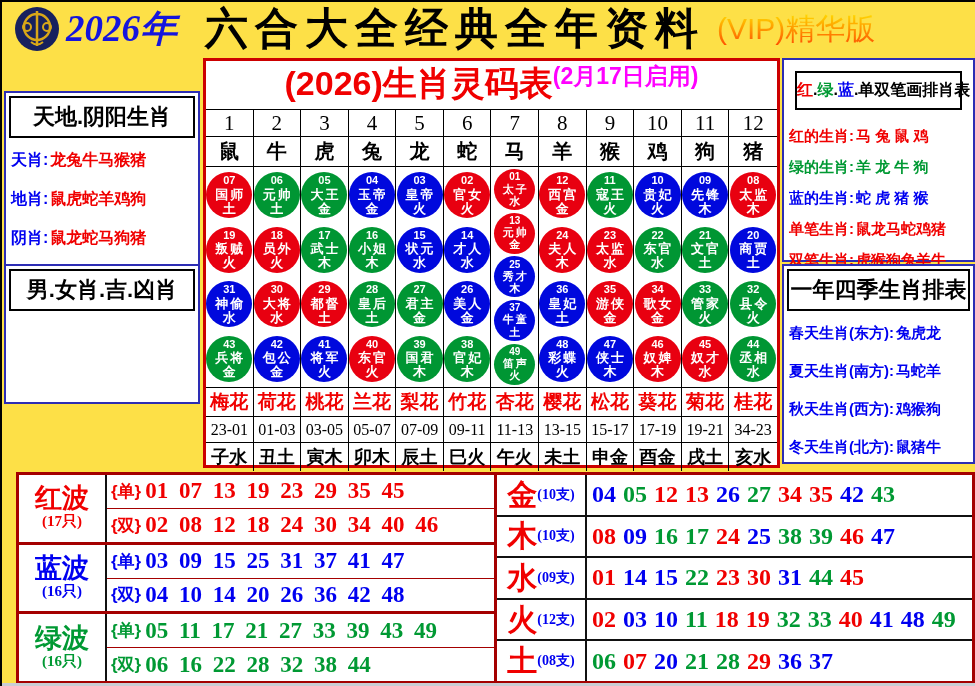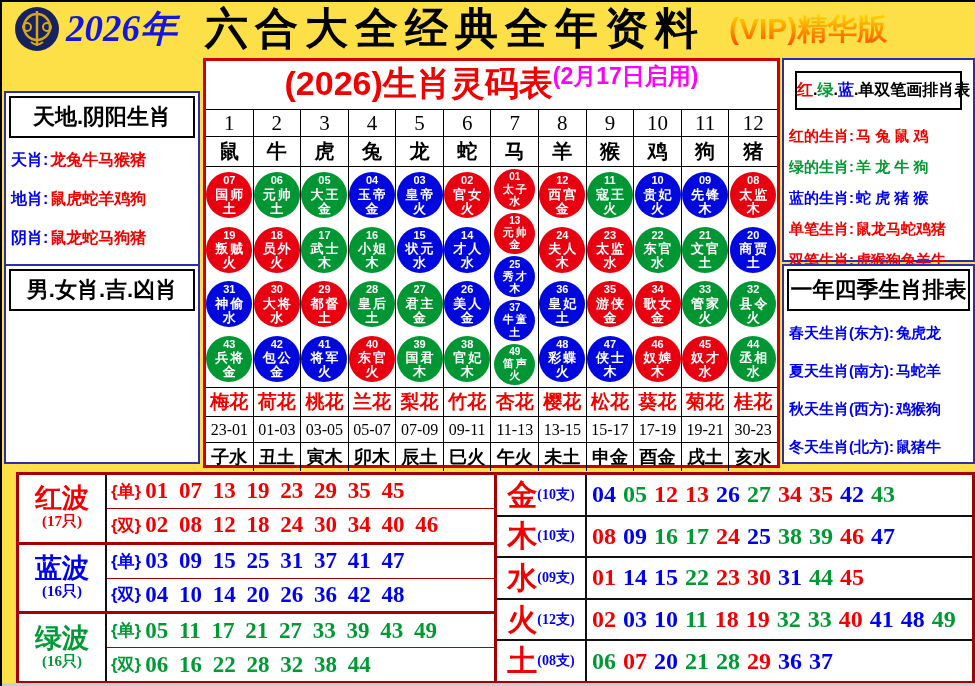--- a/index.html
+++ b/index.html
@@ -5,25 +5,25 @@
   html,body{margin:0;padding:0;background:#fff;}
   #page{position:relative;width:975px;height:686px;background:#fde047;border-top:2px solid #000;border-left:2px solid #000;box-sizing:border-box;overflow:hidden;font-family:"Liberation Sans",sans-serif;}
   
   .c-red{color:#f00000}.c-green{color:#009933}.c-blue{color:#0000f0}
   .c-purple{color:#7512b2}.c-black{color:#000}
   
   #header{position:absolute;top:0;left:0;width:975px;height:54px;display:flex;align-items:center;}
   #logo{width:46px;height:46px;margin-left:12px;flex:0 0 auto;}
   #year{font-family:"Liberation Serif",serif;font-style:italic;font-weight:bold;font-size:37px;color:#1515dd;margin-left:6px;white-space:nowrap;}
   #main-title{font-weight:900;font-size:43px;color:#000;letter-spacing:7px;margin-left:28px;white-space:nowrap;}
-  #vip{font-weight:700;font-size:30px;margin-left:24px;white-space:nowrap;color:#ff8a00;background:linear-gradient(180deg,#ffd400 15%,#ff4d00 90%);-webkit-background-clip:text;background-clip:text;-webkit-text-fill-color:transparent;}
+  #vip{font-weight:400;font-size:30px;margin-left:12px;white-space:nowrap;color:#ff8a00;background:linear-gradient(180deg,#ffd400 15%,#ff4d00 90%);-webkit-background-clip:text;background-clip:text;-webkit-text-fill-color:transparent;}
   
   .sbox{position:absolute;background:#fff;border:2px solid #2d2db4;box-sizing:border-box;}
   #left-top{left:2px;top:56px;width:196px;height:204px;margin-top:33px;}
-  #left-bottom{left:2px;top:262px;width:196px;height:200px;}
+  #left-bottom{left:2px;top:262px;width:196px;height:140px;}
   #right-top{left:780px;top:56px;width:193px;height:204px;}
   #right-bottom{left:780px;top:262px;width:193px;height:200px;}
   .sb-head{border:2px solid #000;margin:3px;text-align:center;font-weight:900;color:#000;font-size:22px;padding:4px 0;white-space:nowrap;}
   #rt-title{border:2px solid #000;margin:11px;text-align:center;font-weight:900;font-size:16px;padding:7px 0;white-space:nowrap;}
   .srow{height:39px;display:flex;align-items:center;padding-left:5px;font-weight:900;font-size:16px;white-space:nowrap;}
   .srow .lbl{margin-right:2px;}
   #rt-rows .srow{height:31px;font-size:15px;}
   #rb-rows .srow{height:38px;font-size:15px;}
   
   #center{position:absolute;left:201px;top:56px;width:577px;height:410px;border:3px solid #cc0000;box-sizing:border-box;background:#fff;}
@@ -440,21 +440,21 @@
         <div>01-03</div>
         <div>03-05</div>
         <div>05-07</div>
         <div>07-09</div>
         <div>09-11</div>
         <div>11-13</div>
         <div>13-15</div>
         <div>15-17</div>
         <div>17-19</div>
         <div>19-21</div>
-        <div>30-23</div>
+        <div>34-23</div>
       </div>
     <div id="row-branches" class="grow">
         <div>子水</div>
         <div>丑土</div>
         <div>寅木</div>
         <div>卯木</div>
         <div>辰土</div>
         <div>巳火</div>
         <div>午火</div>
         <div>未土</div>

